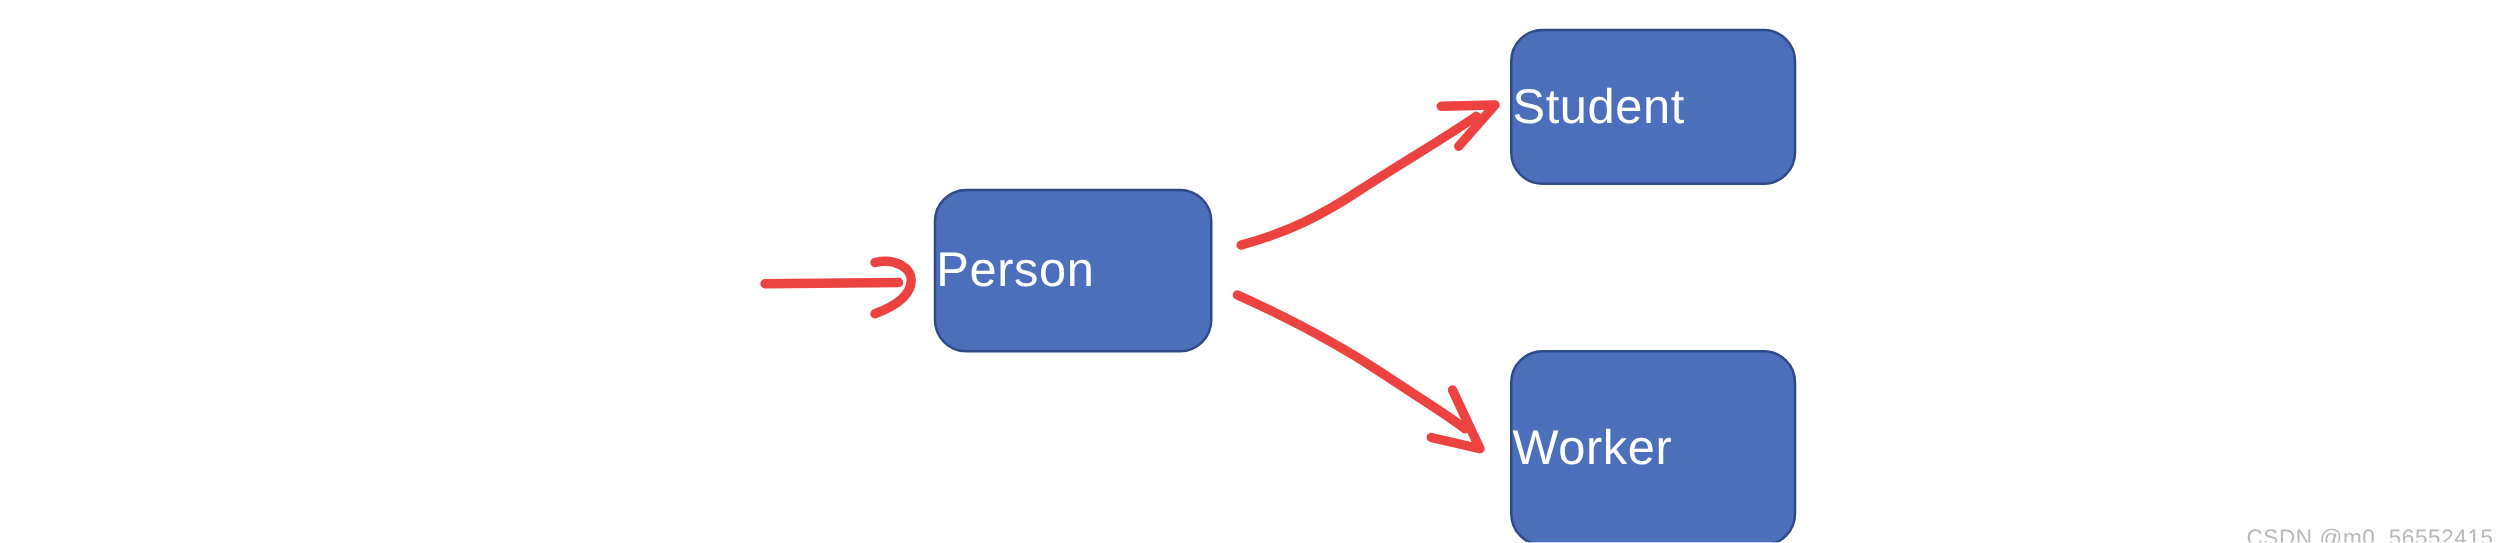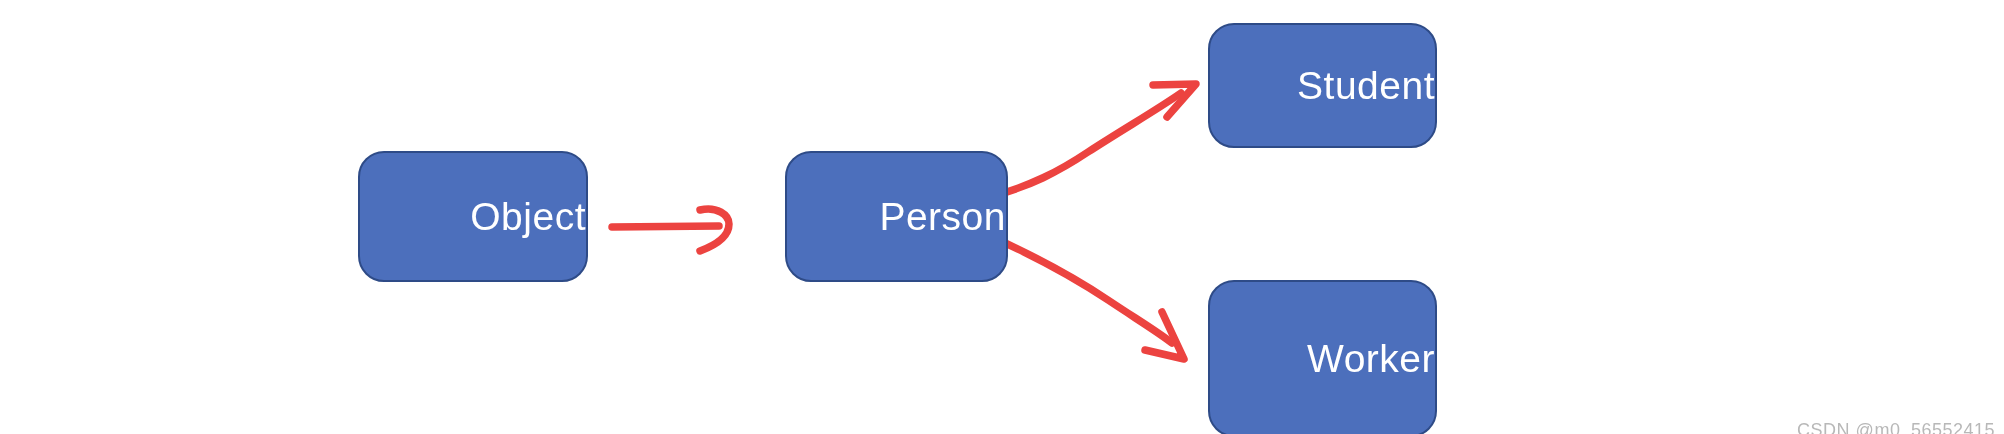--- a/index.html
+++ b/index.html
@@ -35,32 +35,32 @@
     fill: none;
     stroke: var(--arrow);
     stroke-width: 7.5;
     stroke-linecap: round;
     stroke-linejoin: round;
   }
   .node {
     position: absolute;
     display: flex;
     align-items: center;
-    justify-content: flex-end;
+    justify-content: flex-start;
     background: var(--node-fill);
     border: 2.5px solid var(--node-border);
     border-radius: 26px;
     box-sizing: border-box;
     color: var(--node-text);
     font-size: 39px;
     font-weight: 400;
     letter-spacing: 0.5px;
   }
   .node-object  { left: 358px;  top: 151px; width: 230px; height: 131px; }
-  .node-person  { left: 747px;  top: 151px; width: 223px; height: 131px; margin-left: 38px; }
+  .node-person  { left: 747px;  top: 151px; width: 223px; height: 131px; }
   .node-student { left: 1208px; top: 23px;  width: 229px; height: 125px; }
   .node-worker  { left: 1208px; top: 280px; width: 229px; height: 157px; }
   .watermark {
     position: absolute;
     right: 9px;
     top: 420px;
     font-size: 18px;
     color: var(--watermark);
     letter-spacing: 0.5px;
     white-space: nowrap;
@@ -82,23 +82,20 @@
       <path class="arrow" d="M 993 196 C 1030 186 1058 172 1088 152 C 1125 128 1155 111 1181 93"></path>
       <path class="arrow" d="M 1153 85 L 1196 84 L 1167 117"></path>
     </g>
 
     <g>
       <path class="arrow" d="M 990 236 C 1030 254 1072 276 1108 300 C 1138 320 1158 332 1172 343"></path>
       <path class="arrow" d="M 1162 312 L 1184 359 L 1145 350"></path>
     </g>
   </svg>
 
-  <div class="node node-object">
-    <span>Object</span>
-  </div>
 
   <div class="node node-person">
     <span>Person</span>
   </div>
 
   <div class="node node-student">
     <span>Student</span>
   </div>
 
   <div class="node node-worker">

